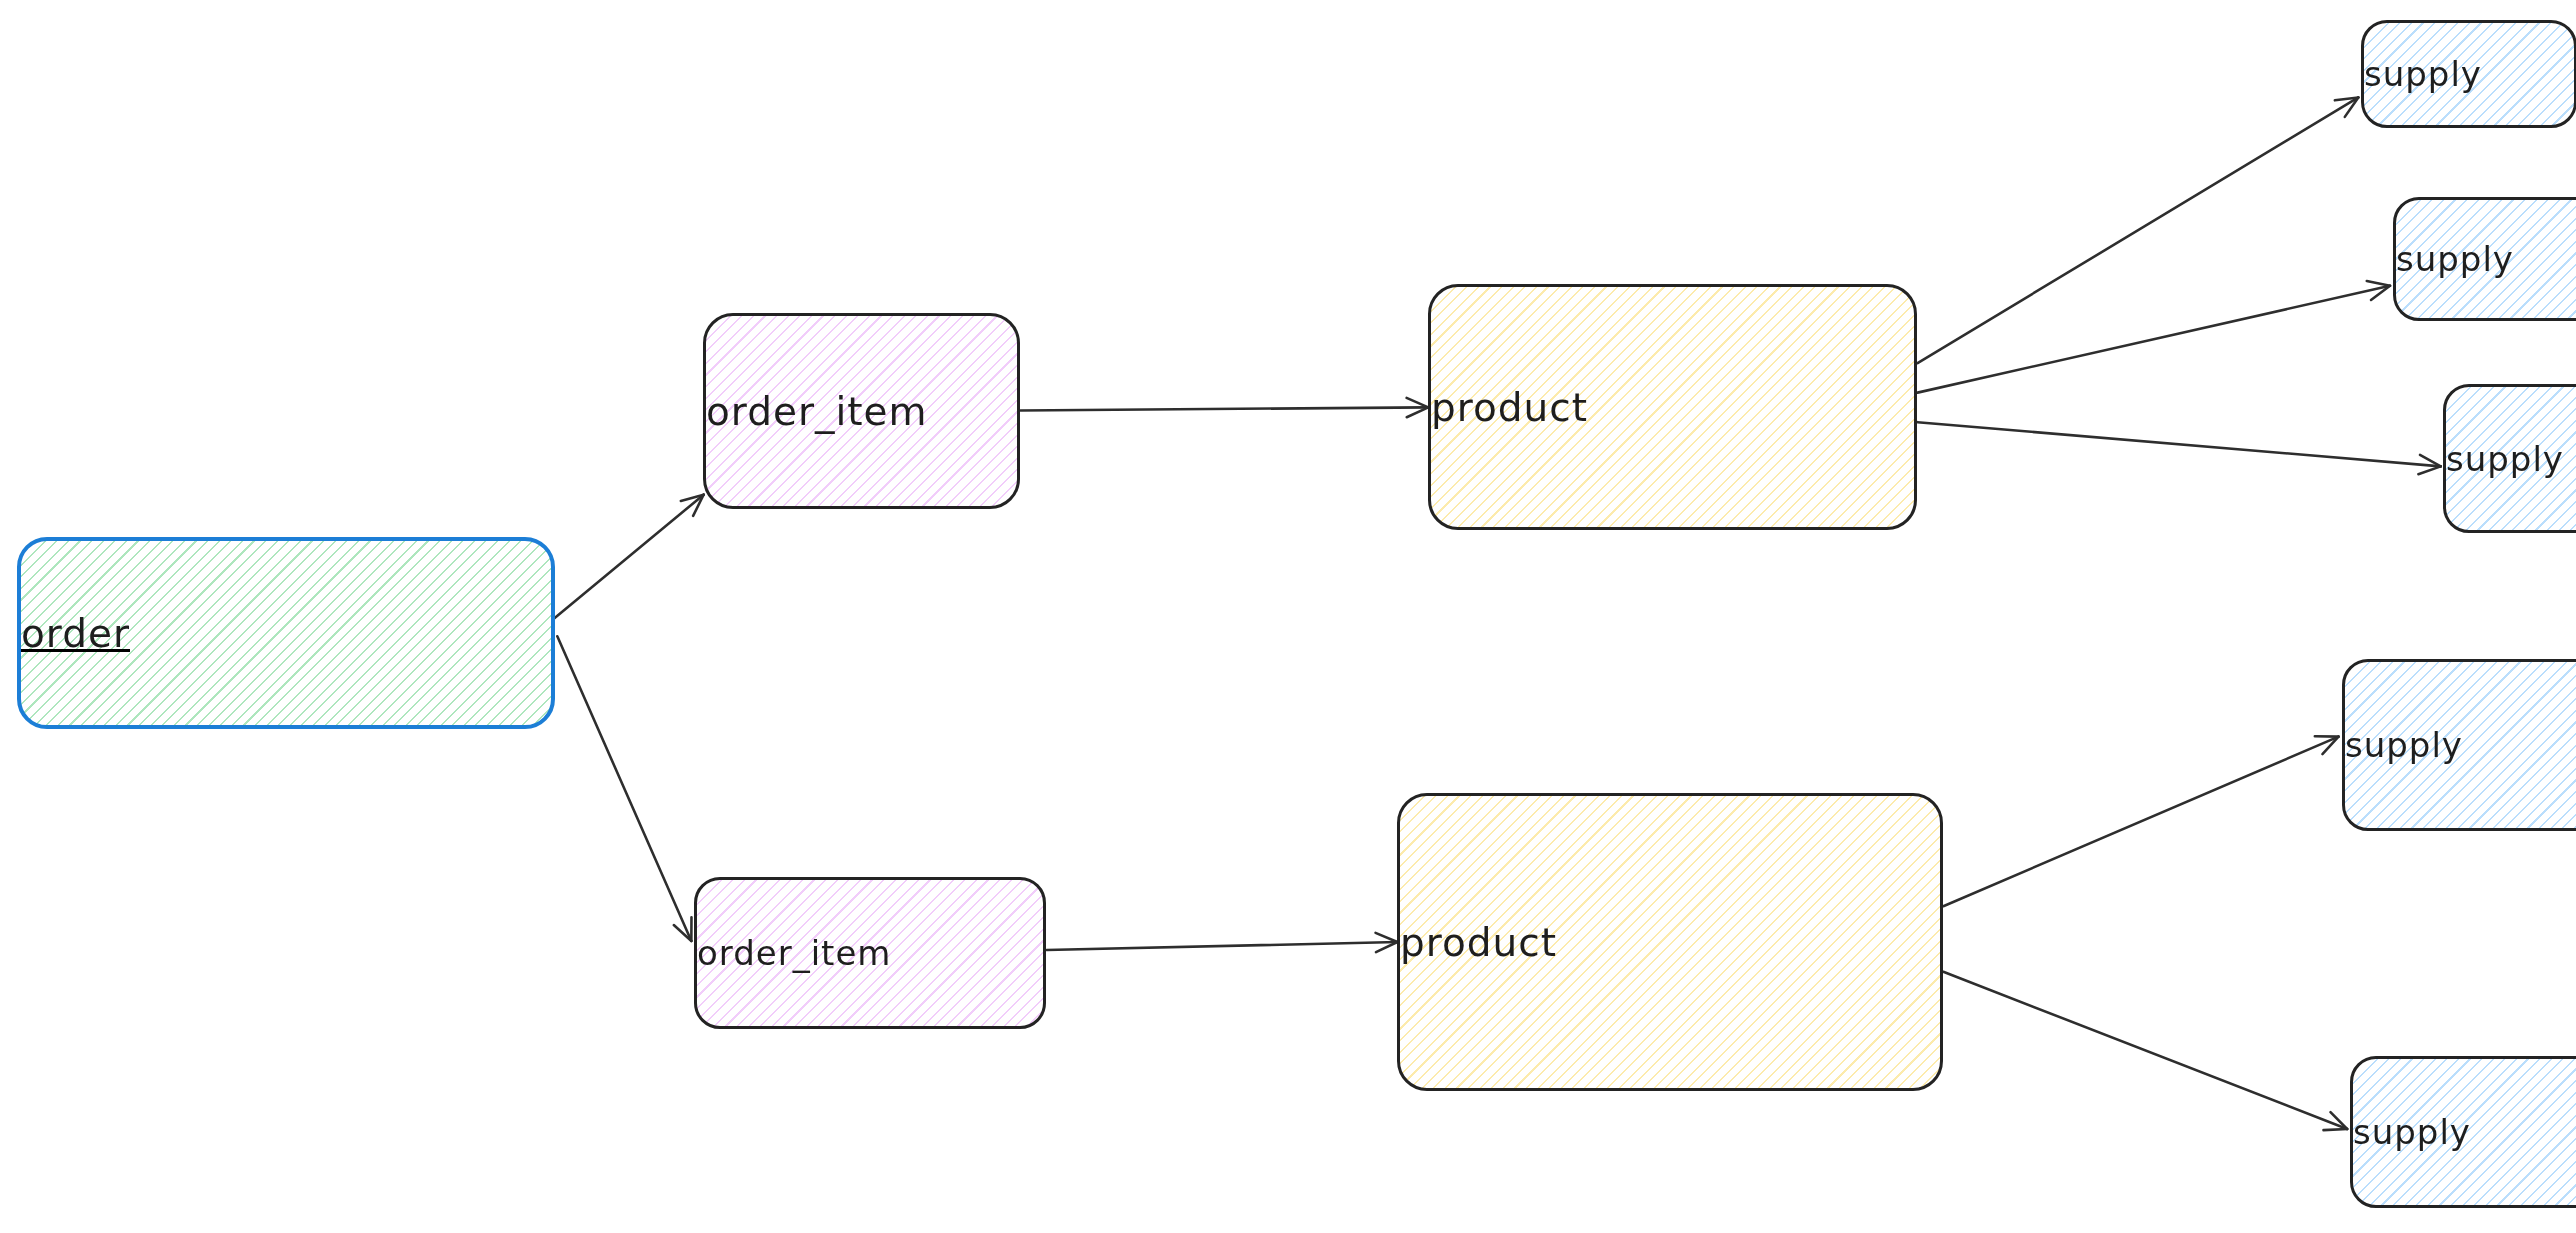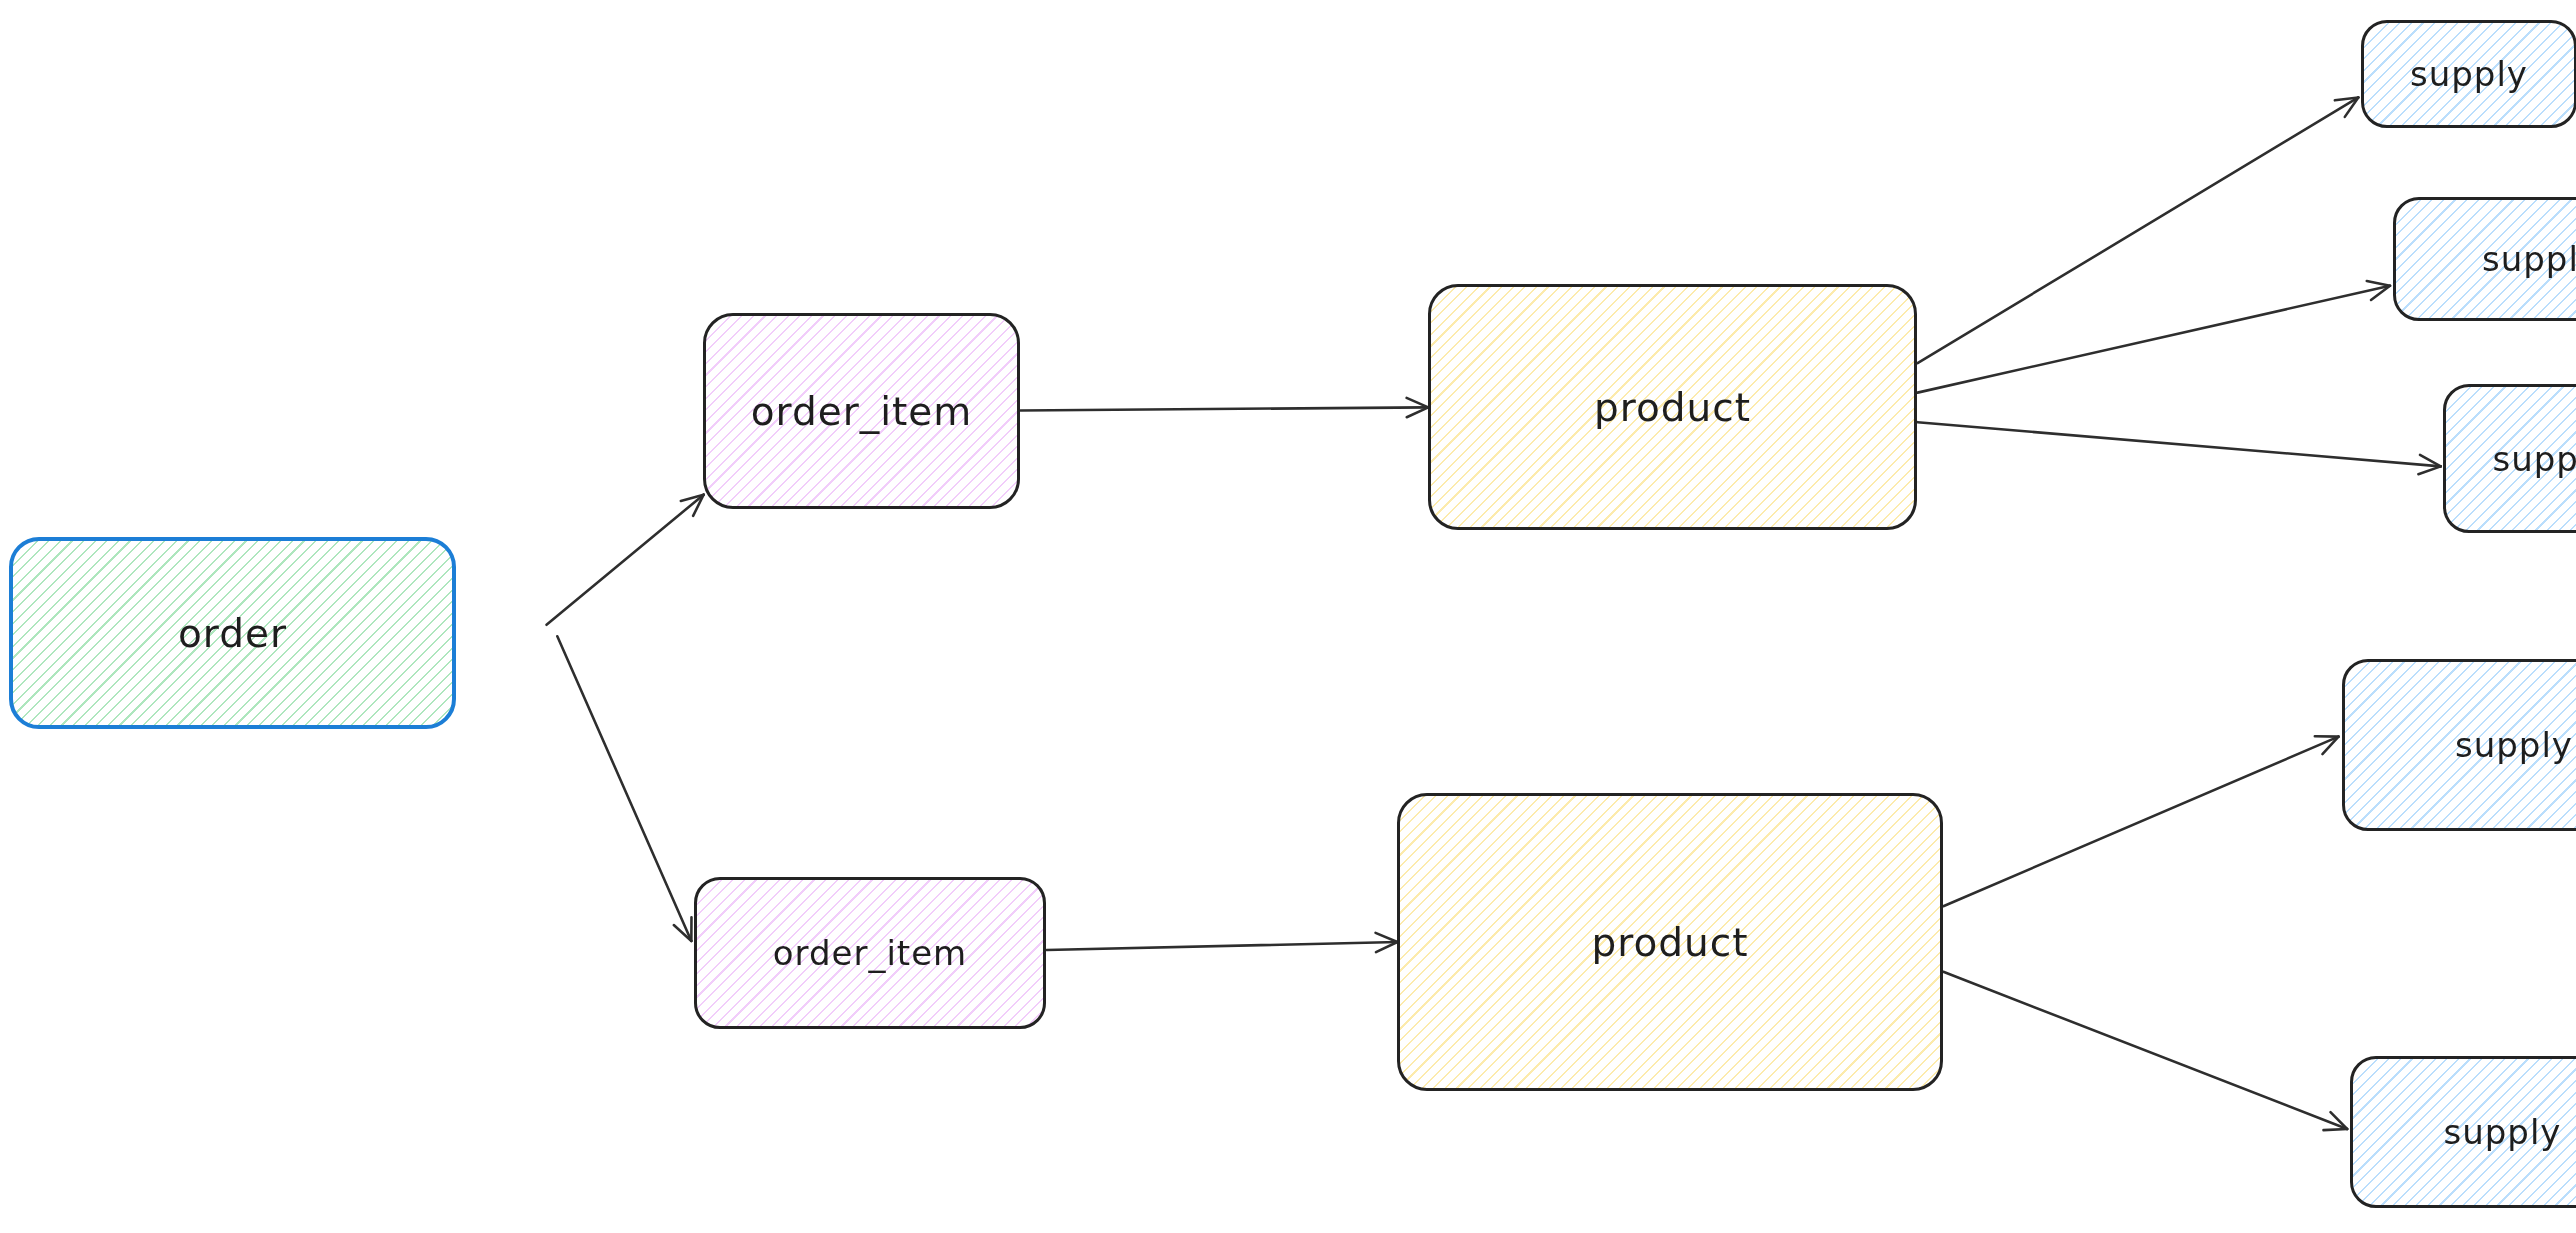--- a/index.html
+++ b/index.html
@@ -24,21 +24,21 @@
     position: absolute;
     left: 0; top: 0;
   }
   .node {
     position: absolute;
     box-sizing: border-box;
     border-style: solid;
     border-radius: 30px;
     display: flex;
     align-items: center;
-    justify-content: center;
+    justify-content: flex-start;
   }
   .node-label {
     font-family: "DejaVu Sans", sans-serif;
     font-size: 39px;
     font-weight: 400;
     color: #1e1e1e;
     letter-spacing: 1px;
     white-space: nowrap;
   }
   .node.small { border-radius: 26px; }
@@ -102,21 +102,21 @@
         <line x1="4539.32" y1="1430.3" x2="4508.120897781987" y2="1464.1026037575507" stroke="#2e2e2e"></line>
         <title></title>
       </g>
       <g>
         <line x1="3772" y1="1886.8" x2="4556.08" y2="2192.08" stroke="#2e2e2e"></line>
         <line x1="4556.08" y1="2192.08" x2="4523.7452963479" y2="2159.3620089288647" stroke="#2e2e2e"></line>
         <line x1="4556.08" y1="2192.08" x2="4510.13456037724" y2="2194.3197718346423" stroke="#2e2e2e"></line>
         <title></title>
       </g>
     </svg>
-    <div class="node" style="left: 9px; top: 537px; width: 447px; height: 192px; border-color: rgb(28, 126, 214); border-width: 4.1px; background: repeating-linear-gradient(135deg, rgba(75, 200, 110, 0.45) 0px, rgba(75, 200, 110, 0.45) 1.5px, transparent 1.5px, transparent 8.2px), rgb(255, 255, 255);">
+    <div class="node" style="left: 17px; top: 537px; width: 538px; height: 192px; border-color: rgb(28, 126, 214); border-width: 4.1px; background: repeating-linear-gradient(135deg, rgba(75, 200, 110, 0.45) 0px, rgba(75, 200, 110, 0.45) 1.5px, transparent 1.5px, transparent 8.2px), rgb(255, 255, 255); text-decoration: underline;">
       <span class="node-label">order</span>
     </div>
     <div class="node" style="left: 703px; top: 313px; width: 317px; height: 196px; border-color: rgb(35, 35, 35); border-width: 3.1px; background: repeating-linear-gradient(135deg, rgba(225, 145, 245, 0.45) 0px, rgba(225, 145, 245, 0.45) 1.5px, transparent 1.5px, transparent 8.2px), rgb(255, 255, 255);">
       <span class="node-label">order_item</span>
     </div>
     <div class="node small" style="left: 694px; top: 877px; width: 352px; height: 152px; border-color: rgb(35, 35, 35); border-width: 3.1px; background: repeating-linear-gradient(135deg, rgba(225, 145, 245, 0.45) 0px, rgba(225, 145, 245, 0.45) 1.5px, transparent 1.5px, transparent 8.2px), rgb(255, 255, 255);">
       <span class="node-label">order_item</span>
     </div>
     <div class="node" style="left: 1428px; top: 284px; width: 489px; height: 246px; border-color: rgb(35, 35, 35); border-width: 3.1px; background: repeating-linear-gradient(135deg, rgba(250, 215, 90, 0.5) 0px, rgba(250, 215, 90, 0.5) 1.5px, transparent 1.5px, transparent 8.2px), rgb(255, 255, 255);">
       <span class="node-label">product</span>

